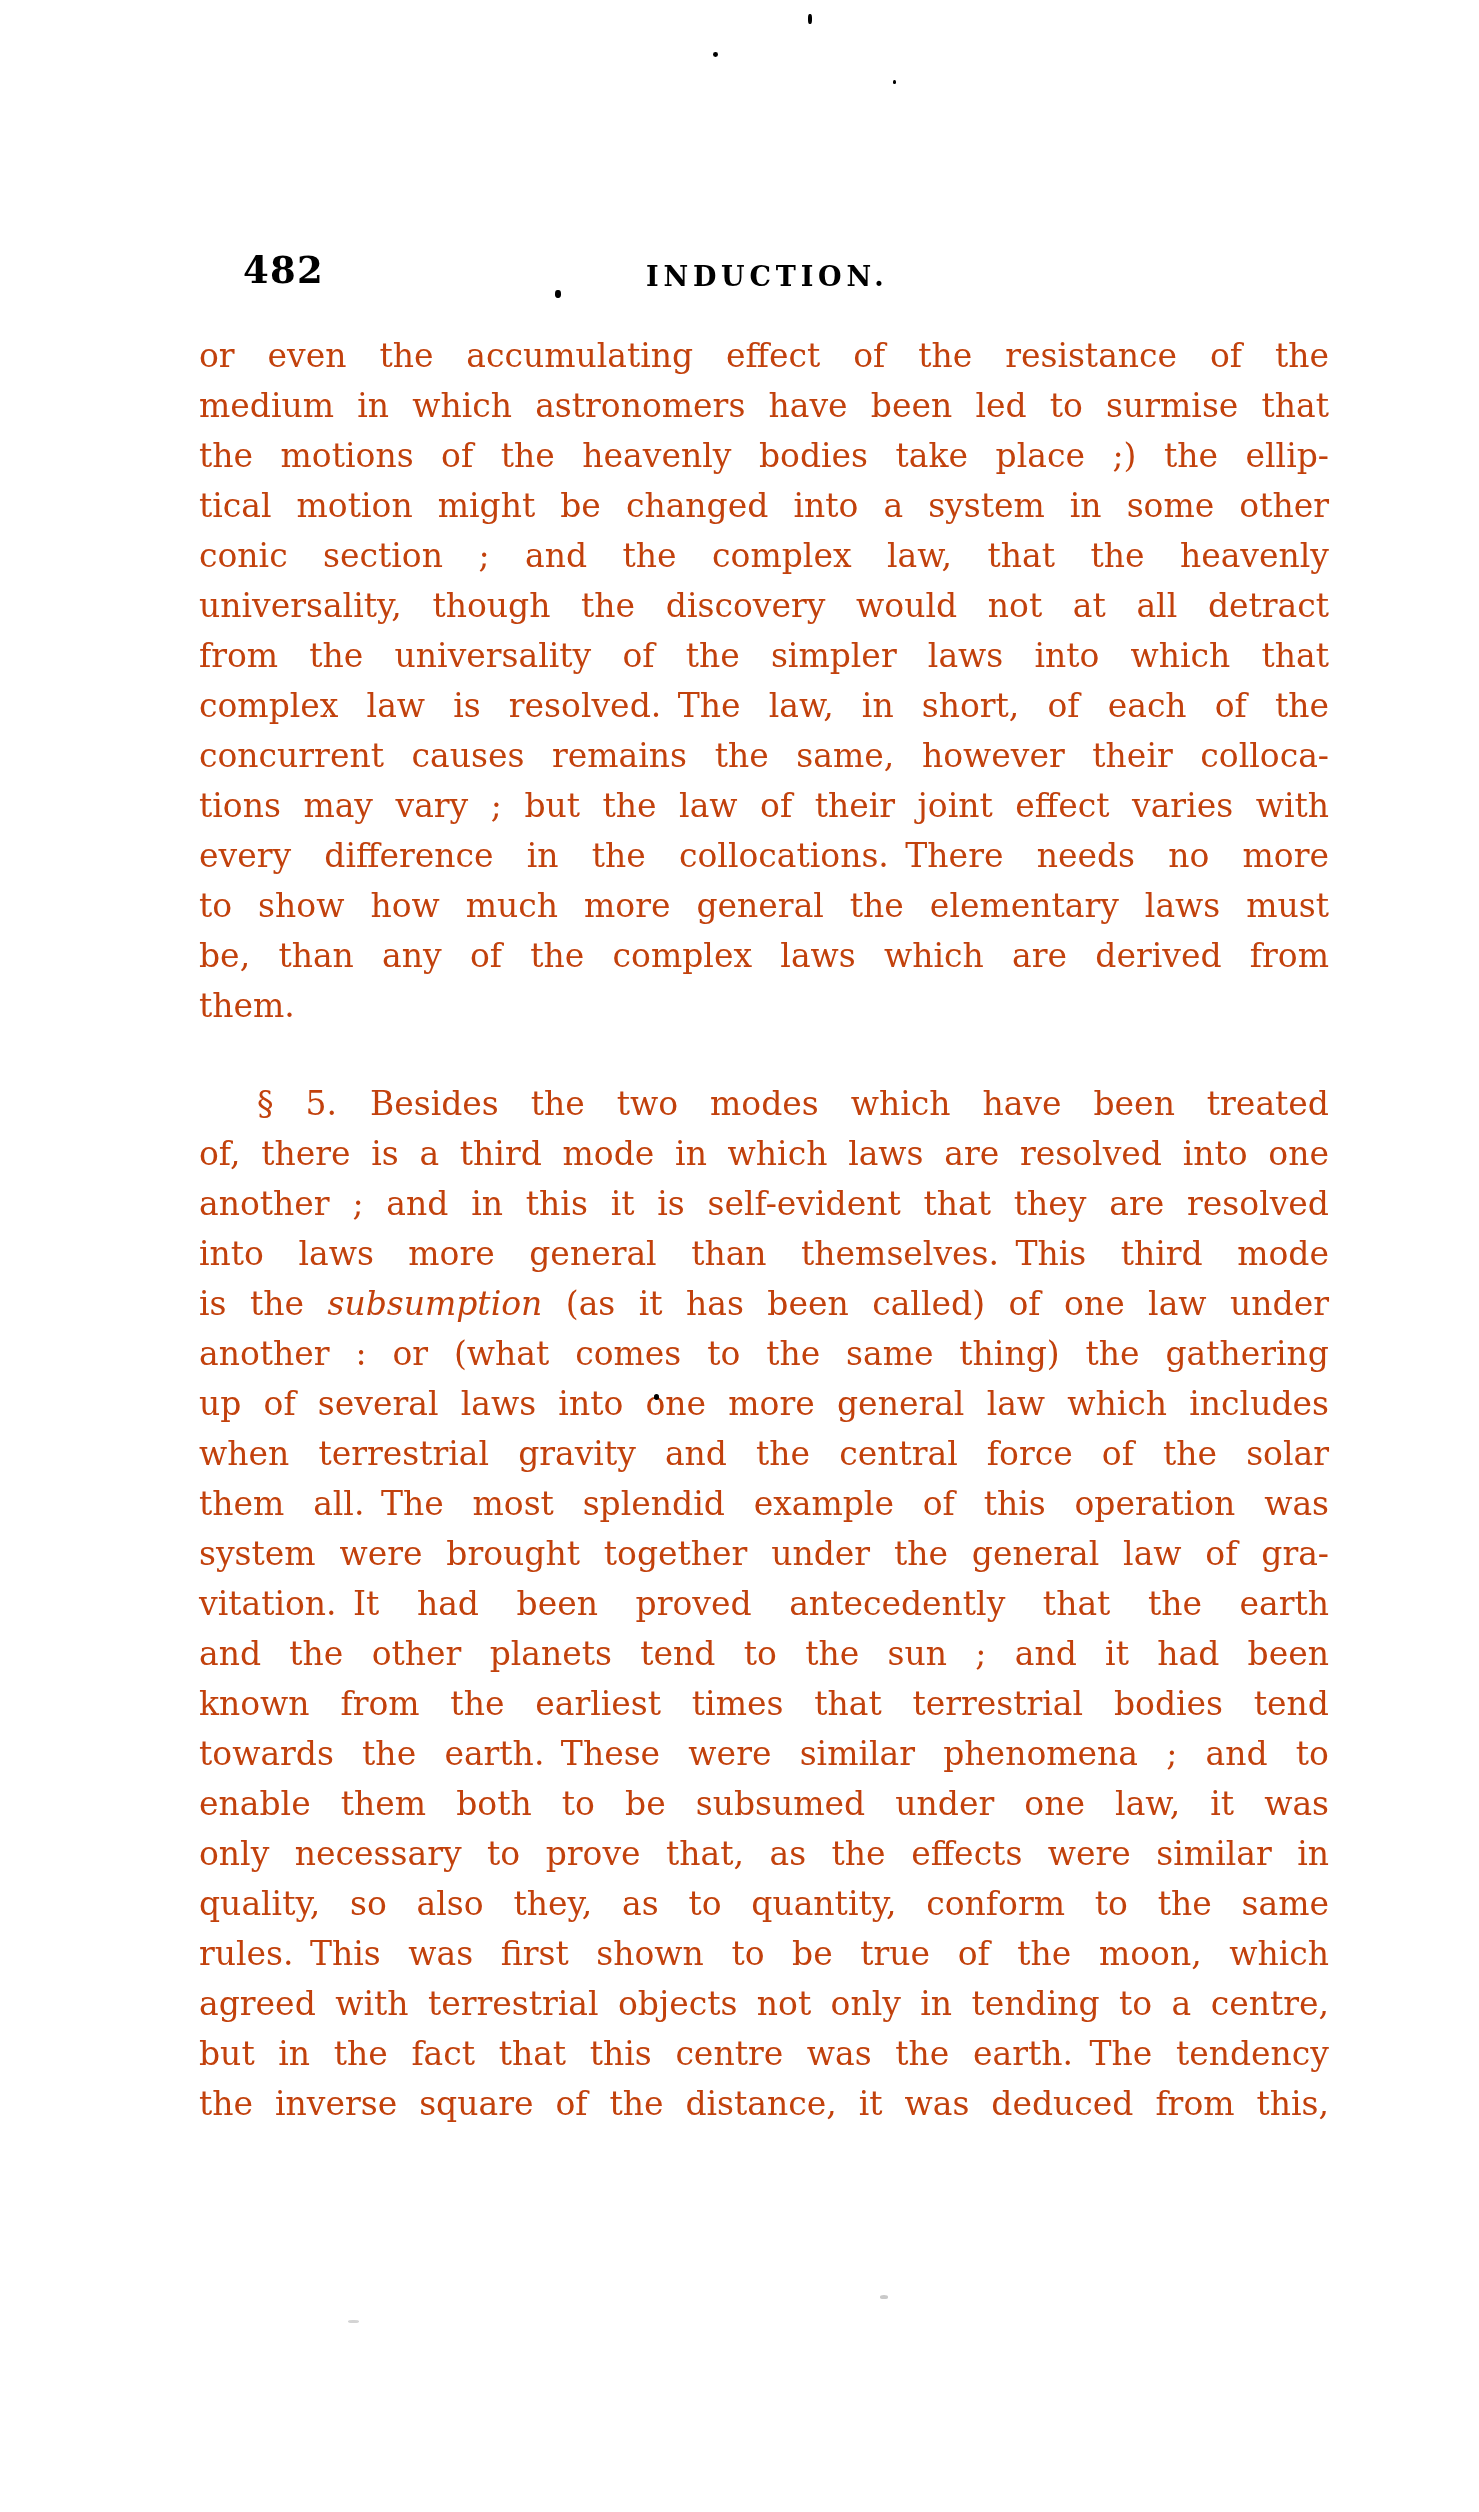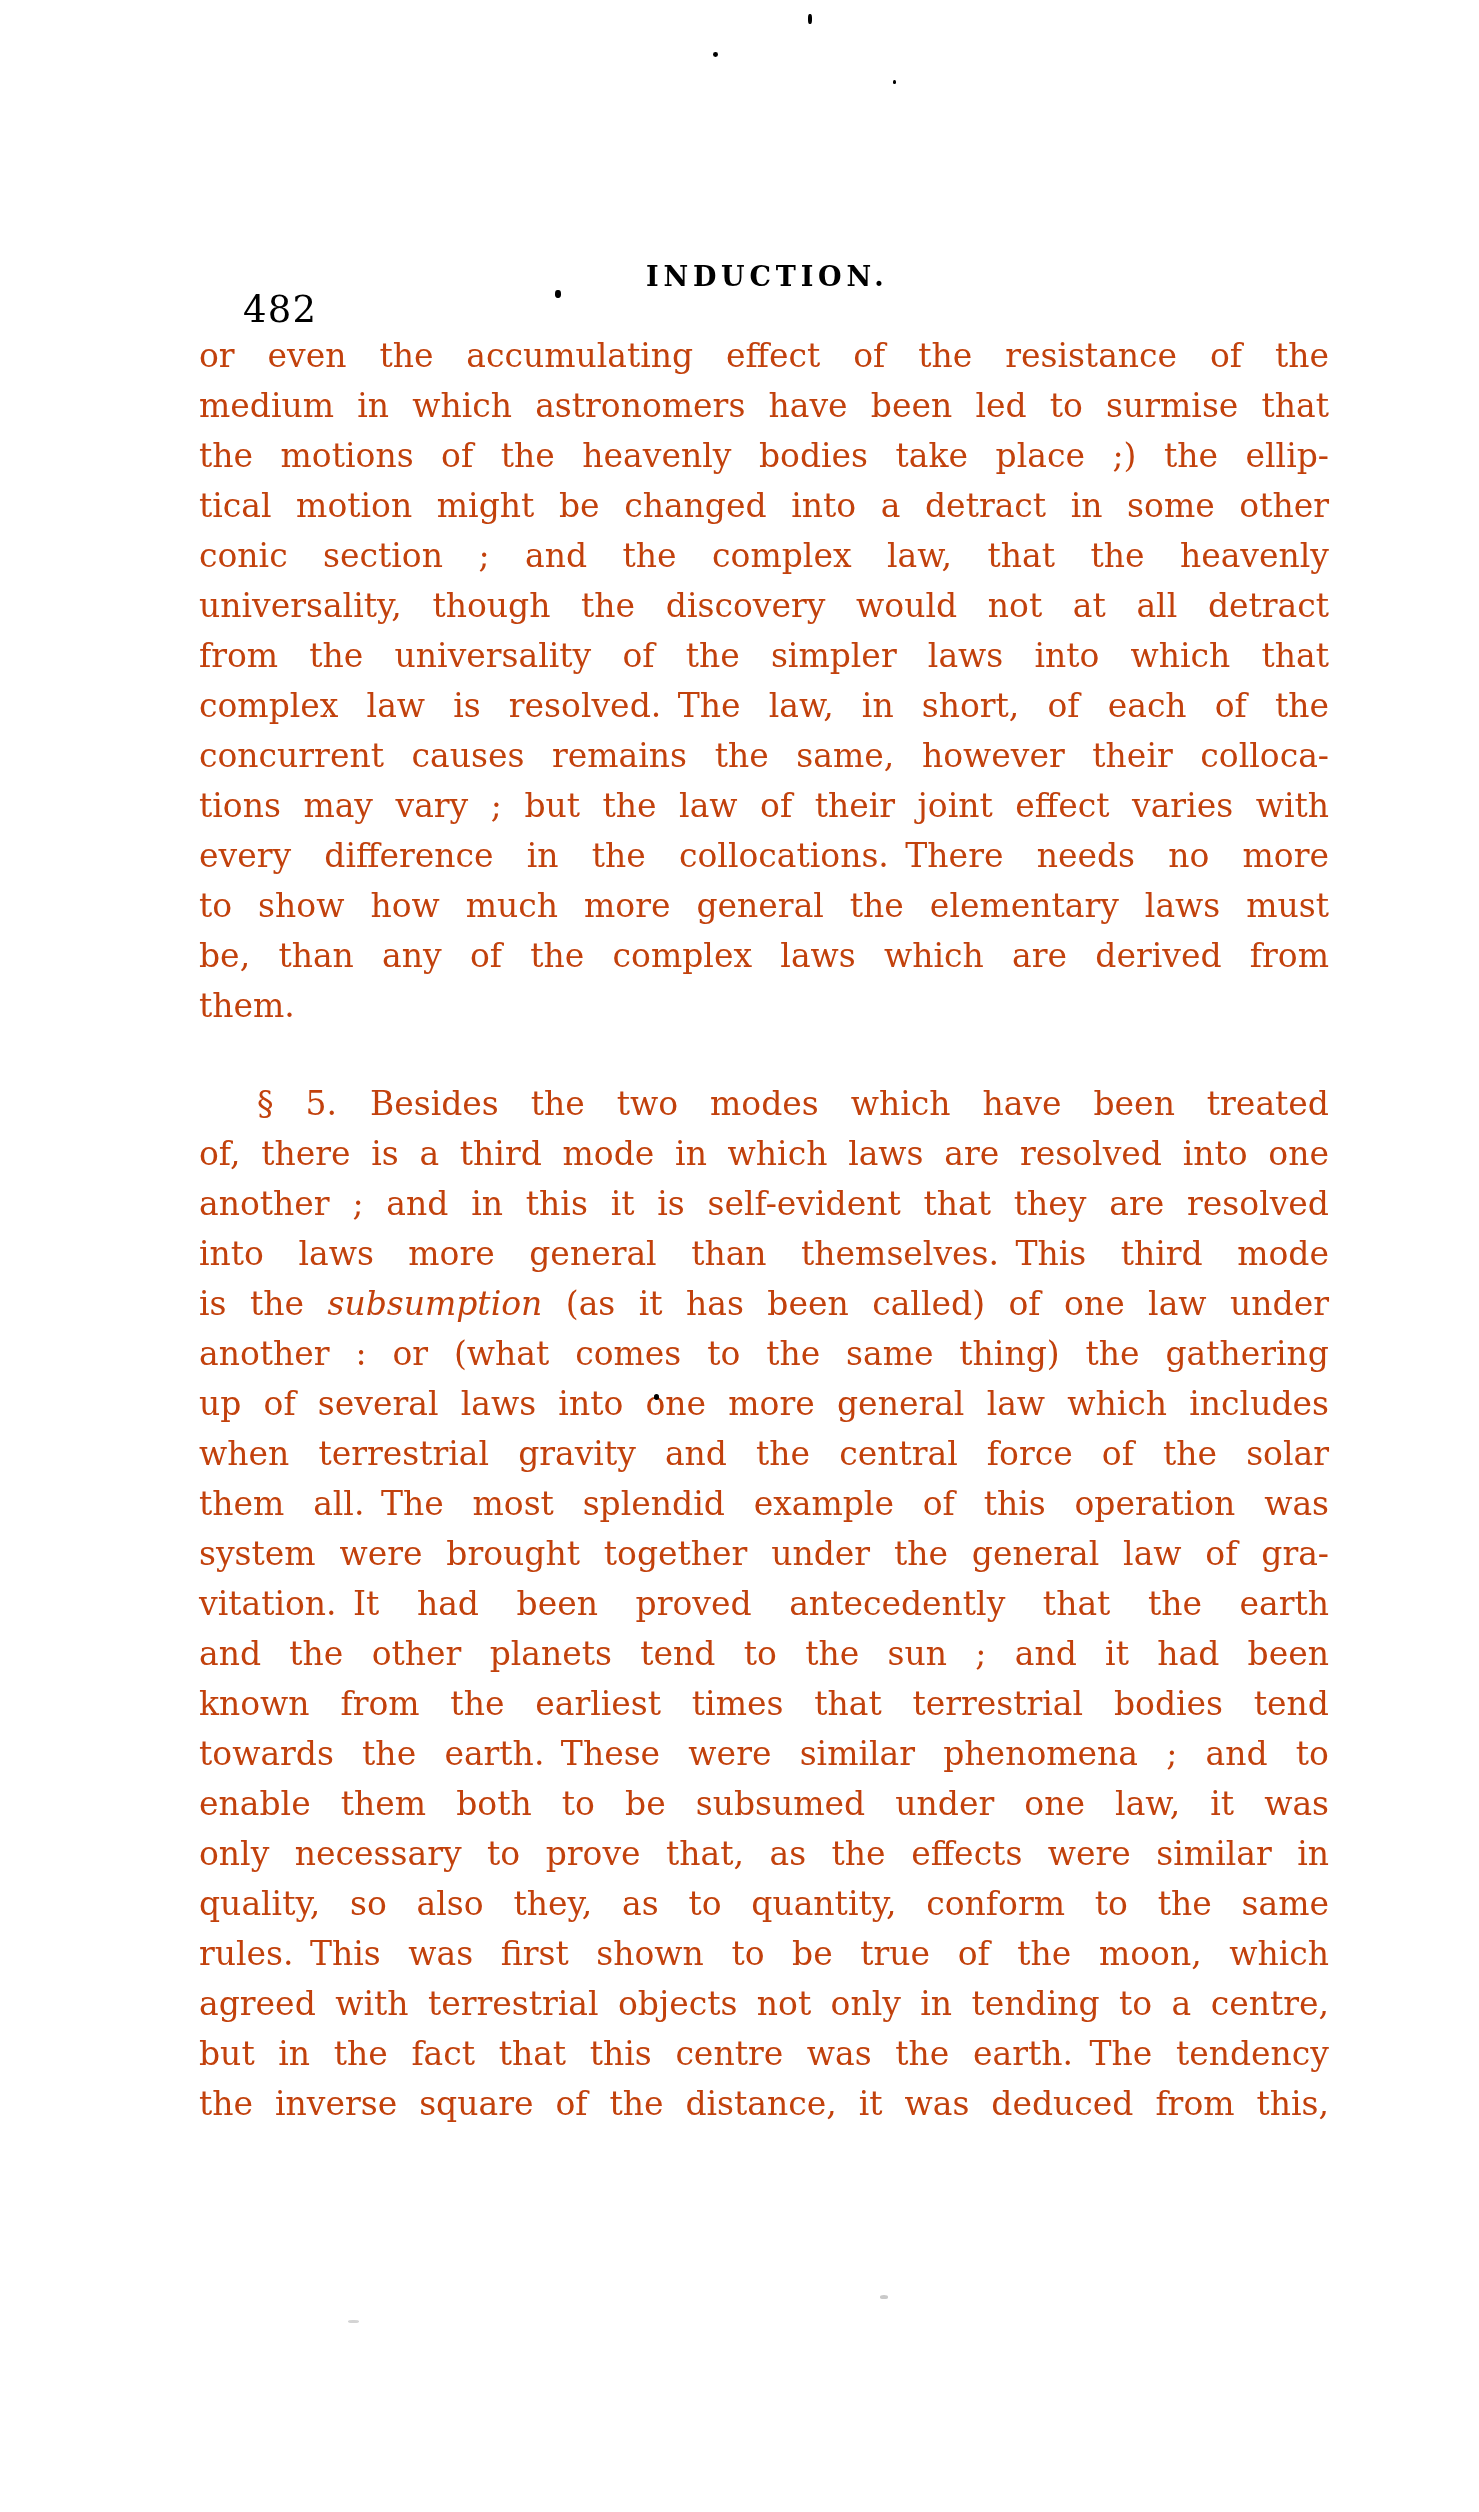--- a/index.html
+++ b/index.html
@@ -10,24 +10,23 @@
     background:#ffffff;
     font-family:"DejaVu Serif", serif;
     color:#000;
     overflow:hidden;
   }
   .pageno{
     position:absolute;
     left:243px;
     top:252px;
     font-size:37px;
-    font-weight:400;
+    font-weight:700;
     line-height:1;
     letter-spacing:1.2px;
-    margin-top:39px;
   }
   .running-title{
     position:absolute;
     left:646px;
     top:263px;
     font-size:27px;
     font-weight:700;
     line-height:1;
     letter-spacing:4.8px;
   }
@@ -63,21 +62,21 @@
 <body>
 
 <div class="page">
   <div class="pageno">482</div>
   <div class="running-title">INDUCTION.</div>
   <div id="text-block">
       <div class="para">
         <div class="tline"><span>or even the accumulating effect of the resistance of the</span></div>
         <div class="tline"><span>medium in which astronomers have been led to surmise that</span></div>
         <div class="tline"><span>the motions of the heavenly bodies take place ;) the ellip-</span></div>
-        <div class="tline"><span>tical motion might be changed into a detract in some other</span></div>
+        <div class="tline"><span>tical motion might be changed into a system in some other</span></div>
         <div class="tline"><span>conic section ; and the complex law, that the heavenly</span></div>
         <div class="tline"><span>universality, though the discovery would not at all detract</span></div>
         <div class="tline"><span>from the universality of the simpler laws into which that</span></div>
         <div class="tline"><span>complex law is resolved. The law, in short, of each of the</span></div>
         <div class="tline"><span>concurrent causes remains the same, however their colloca-</span></div>
         <div class="tline"><span>tions may vary ; but the law of their joint effect varies with</span></div>
         <div class="tline"><span>every difference in the collocations. There needs no more</span></div>
         <div class="tline"><span>to show how much more general the elementary laws must</span></div>
         <div class="tline"><span>be, than any of the complex laws which are derived from</span></div>
         <div class="tline endline"><span>them.</span></div>

